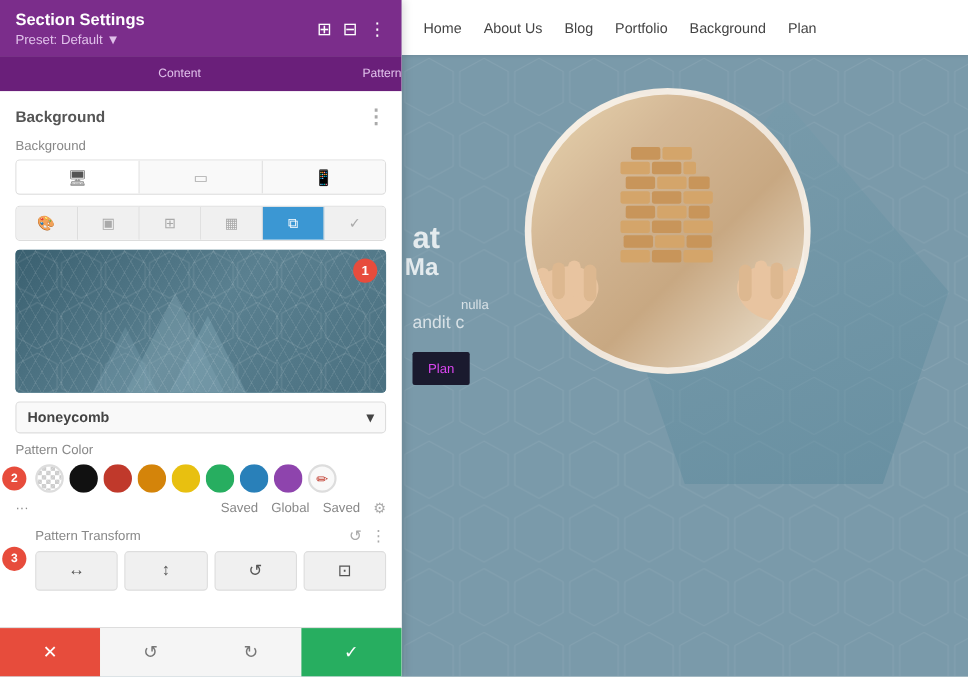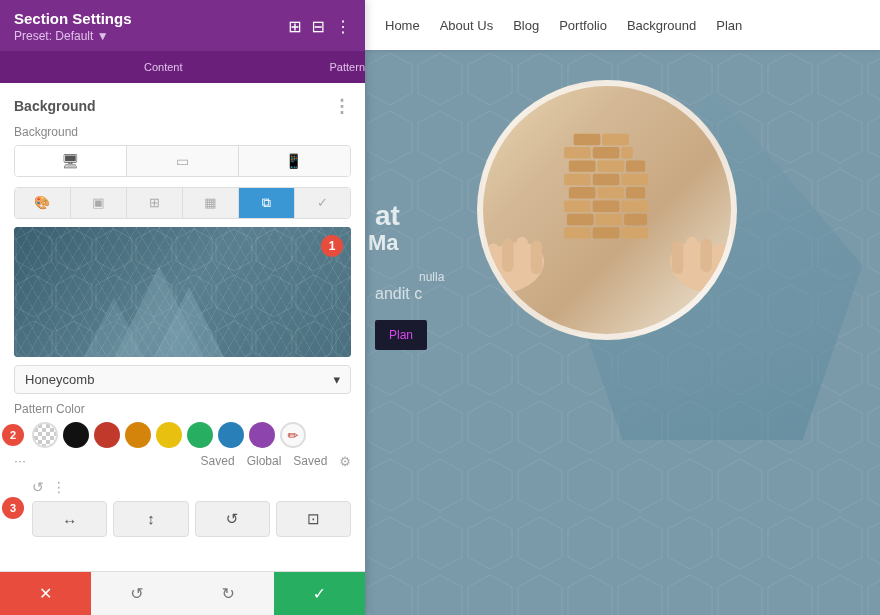--- a/index.html
+++ b/index.html
@@ -42,21 +42,21 @@
 
     
     .preview-inner::after {
       content: '';
       position: absolute; inset: 0;
       background-image: repeating-linear-gradient(60deg, rgba(255,255,255,0.08) 0, rgba(255,255,255,0.08) 1px, transparent 1px, transparent 10px),
                         repeating-linear-gradient(-60deg, rgba(255,255,255,0.08) 0, rgba(255,255,255,0.08) 1px, transparent 1px, transparent 10px);
     }
 
     
-    .dropdown-row { display: flex; align-items: center; background: #f9f9f9; border: 1px solid #ddd; border-radius: 4px; padding: 6px 10px; margin-bottom: 8px; cursor: pointer; justify-content: space-between; font-size: 13px; color: #444; }
+    .dropdown-row { display: flex; align-items: center; background: #f9f9f9; border: 1px solid #ddd; border-radius: 4px; padding: 6px 10px; margin-bottom: 8px; cursor: pointer; justify-content: space-between; font-size: 13px; color: #444; font-weight: bold; }
 
     
     .color-swatches { display: flex; align-items: center; gap: 5px; flex-wrap: wrap; margin-bottom: 6px; }
     .swatch { width: 26px; height: 26px; border-radius: 50%; cursor: pointer; border: 2px solid transparent; }
     .swatch.checkered { background-image: linear-gradient(45deg, #ccc 25%, transparent 25%), linear-gradient(-45deg, #ccc 25%, transparent 25%), linear-gradient(45deg, transparent 75%, #ccc 75%), linear-gradient(-45deg, transparent 75%, #ccc 75%); background-size: 8px 8px; background-position: 0 0, 0 4px, 4px -4px, -4px 0px; border: 2px solid #ddd; }
     .swatch.pen { background: #f9f9f9; border: 2px solid #ddd; display: flex; align-items: center; justify-content: center; font-size: 13px; color: #c0392b; }
 
     .color-footer { display: flex; justify-content: flex-end; gap: 12px; margin-bottom: 10px; }
     .color-footer span { font-size: 12px; color: #888; cursor: pointer; }
     .color-footer .settings-icon { color: #aaa; font-size: 13px; cursor: pointer; }
@@ -198,20 +198,21 @@
       <span class="dots-icon">···</span>
       <span>Saved</span>
       <span>Global</span>
       <span>Saved</span>
       <span class="settings-icon">⚙</span>
     </div>
 
     <div class="transform-wrapper">
       <div class="badge-3">3</div>
       <div class="transform-header" style="margin-left:18px;">
+        <span class="transform-label">Pattern Transform</span>
         <div class="transform-icons">
           <span>↺</span>
           <span>⋮</span>
         </div>
       </div>
       <div class="transform-btns" style="margin-left:18px;">
         <div class="transform-btn">↔</div>
         <div class="transform-btn">↕</div>
         <div class="transform-btn">↺</div>
         <div class="transform-btn">⊡</div>

